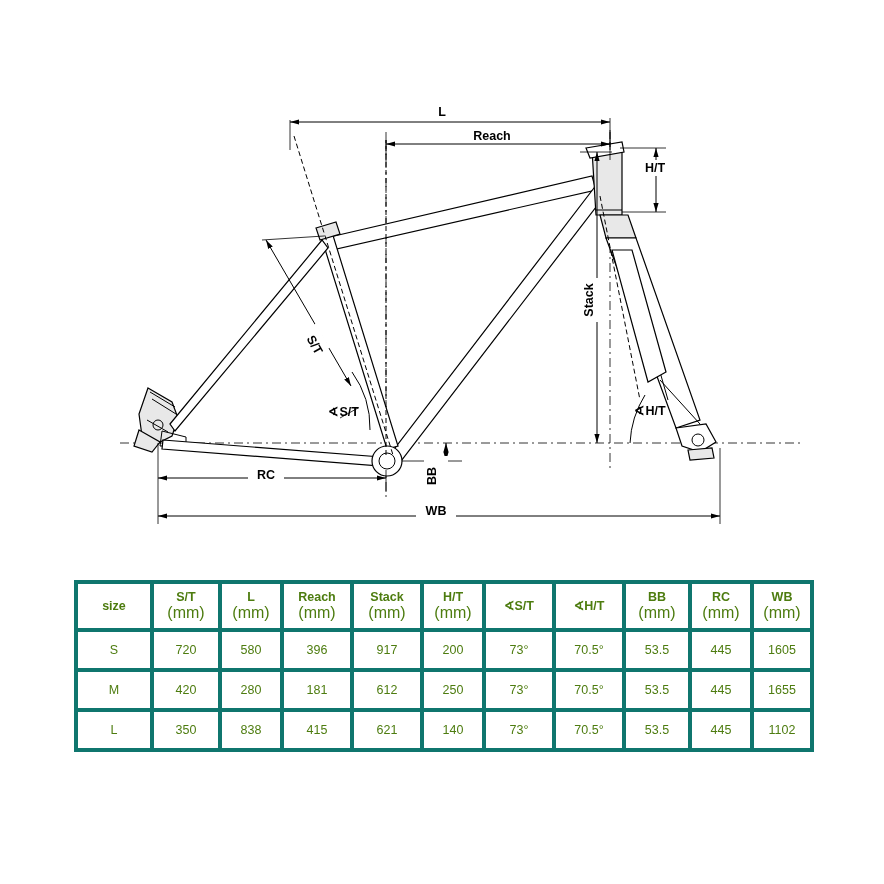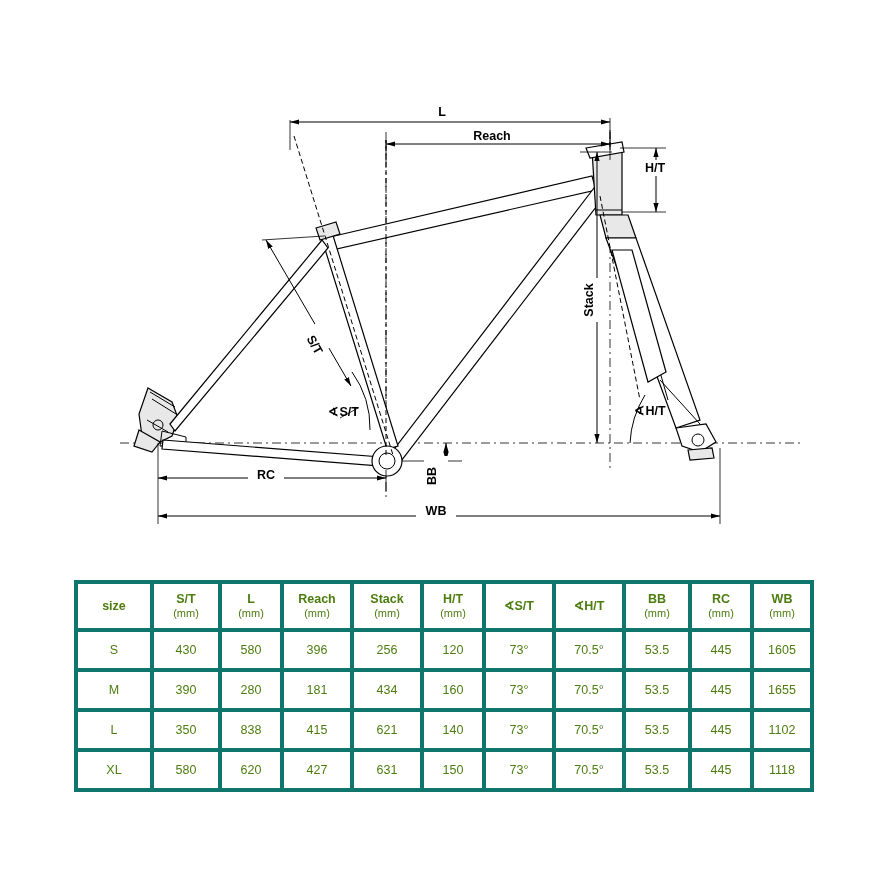--- a/index.html
+++ b/index.html
@@ -49,21 +49,21 @@
     height: 36px;
   }
   table.geo-table thead th {
     height: 44px;
     font-weight: bold;
     line-height: 1.15;
   }
   table.geo-table thead th .unit {
     display: block;
     font-weight: normal;
-    font-size: 11px;
+    font-size: 16px;
   }
   table.geo-table tbody td {
     font-weight: normal;
   }
   table.geo-table tbody td.size-cell {
     font-weight: normal;
   }
   .col-size { width: 76px; }
   .col-st { width: 68px; }
   .col-l { width: 62px; }
@@ -329,67 +329,54 @@
           </th>
           <th>
             <span>WB</span>
             <span class="unit">(mm)</span>
           </th>
         </tr>
       </thead>
       <tbody>
         <tr>
           <td class="size-cell">S</td>
-          <td>430</td>
+          <td>720</td>
           <td>580</td>
           <td>396</td>
-          <td>256</td>
-          <td>120</td>
+          <td>917</td>
+          <td>200</td>
           <td>73°</td>
           <td>70.5°</td>
           <td>53.5</td>
           <td>445</td>
           <td>1605</td>
         </tr>
         <tr>
           <td class="size-cell">M</td>
-          <td>390</td>
+          <td>420</td>
           <td>280</td>
           <td>181</td>
-          <td>434</td>
-          <td>160</td>
+          <td>612</td>
+          <td>250</td>
           <td>73°</td>
           <td>70.5°</td>
           <td>53.5</td>
           <td>445</td>
           <td>1655</td>
         </tr>
         <tr>
           <td class="size-cell">L</td>
           <td>350</td>
           <td>838</td>
           <td>415</td>
           <td>621</td>
           <td>140</td>
           <td>73°</td>
           <td>70.5°</td>
           <td>53.5</td>
           <td>445</td>
           <td>1102</td>
         </tr>
-        <tr>
-          <td class="size-cell">XL</td>
-          <td>580</td>
-          <td>620</td>
-          <td>427</td>
-          <td>631</td>
-          <td>150</td>
-          <td>73°</td>
-          <td>70.5°</td>
-          <td>53.5</td>
-          <td>445</td>
-          <td>1118</td>
-        </tr>
       </tbody>
     </table>
   </div>
 
 </div>
 
 </body></html>

